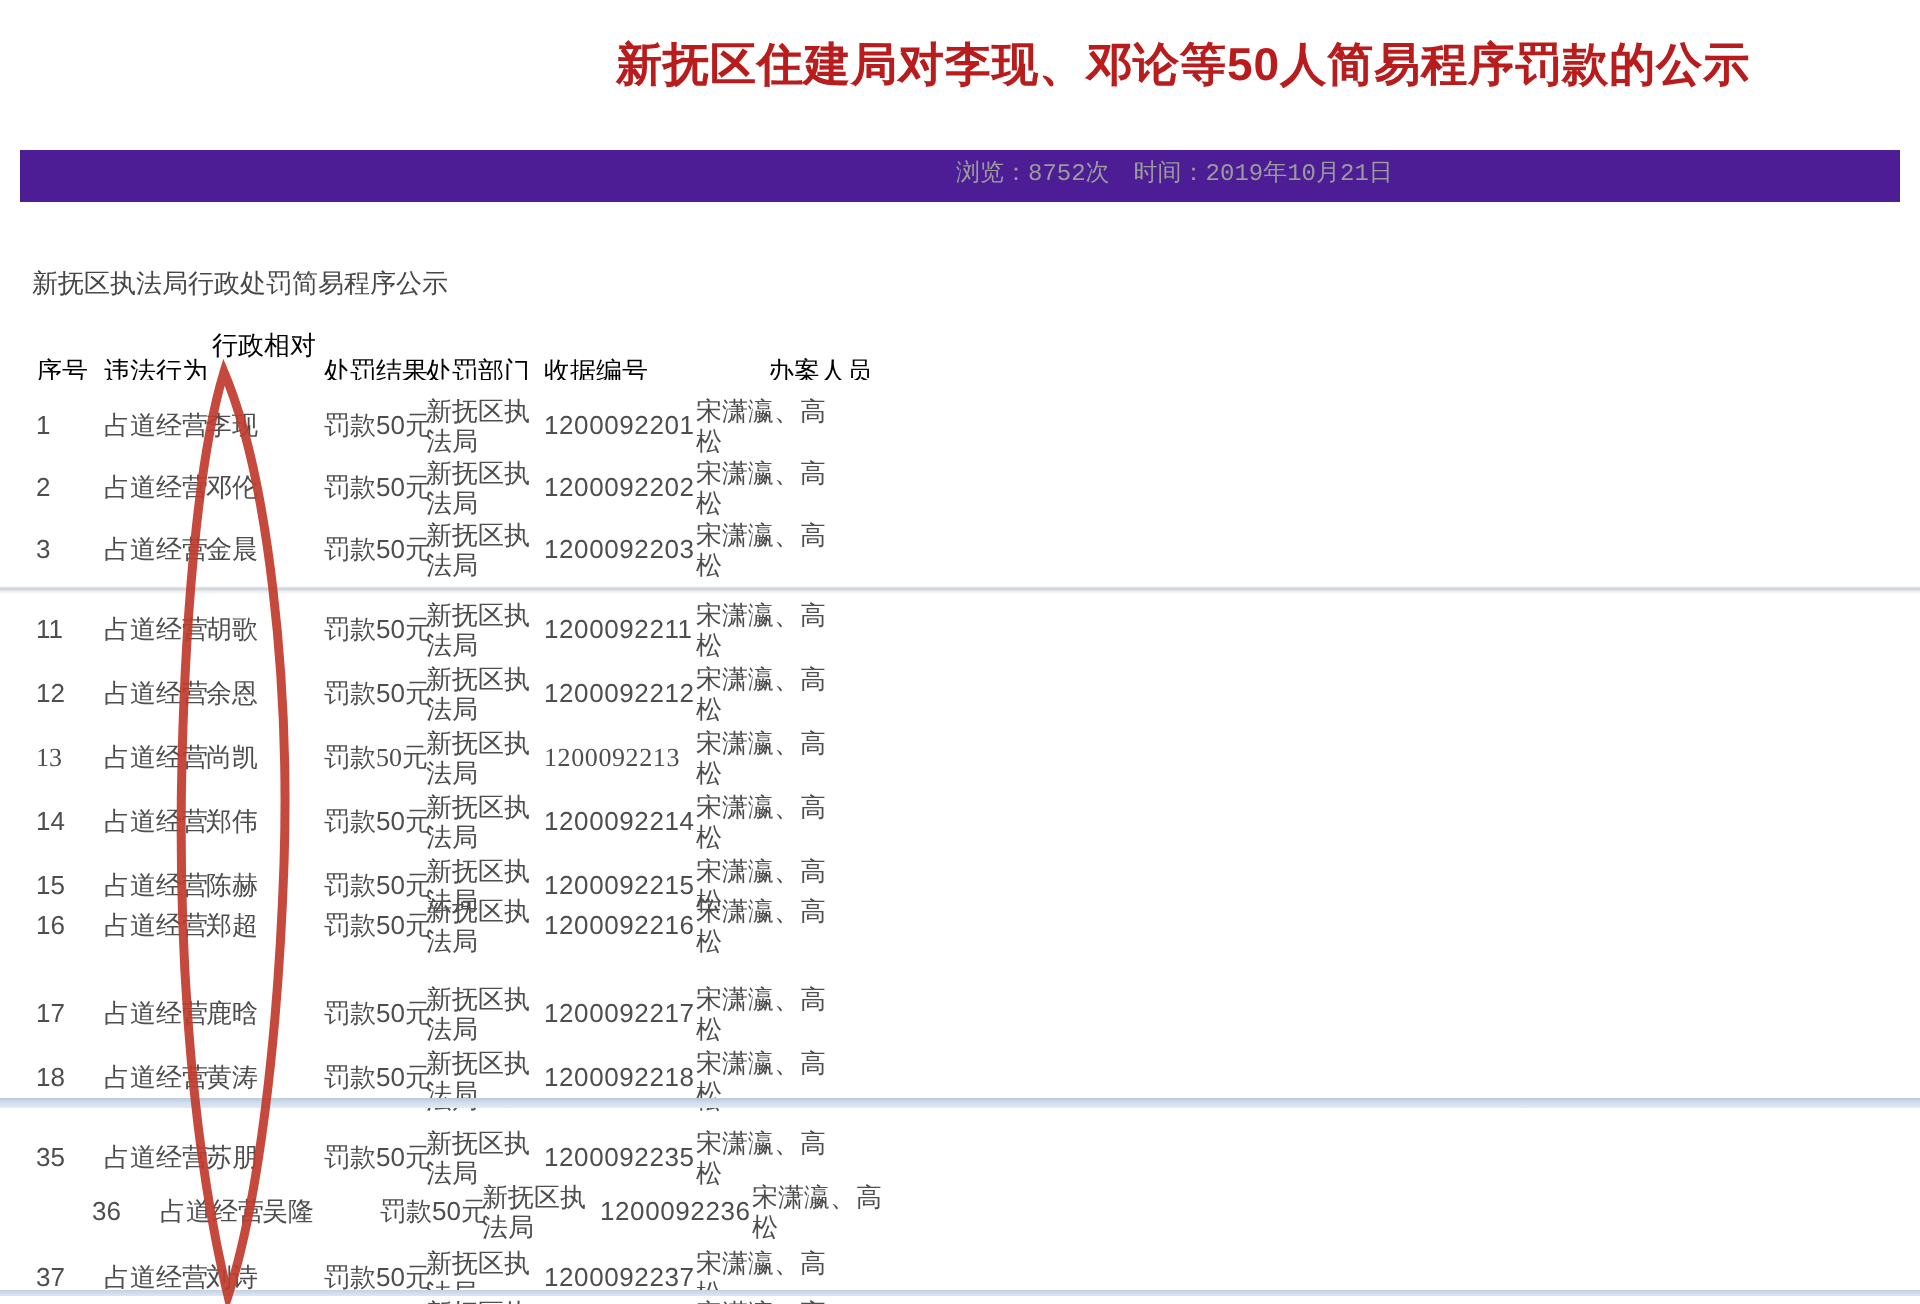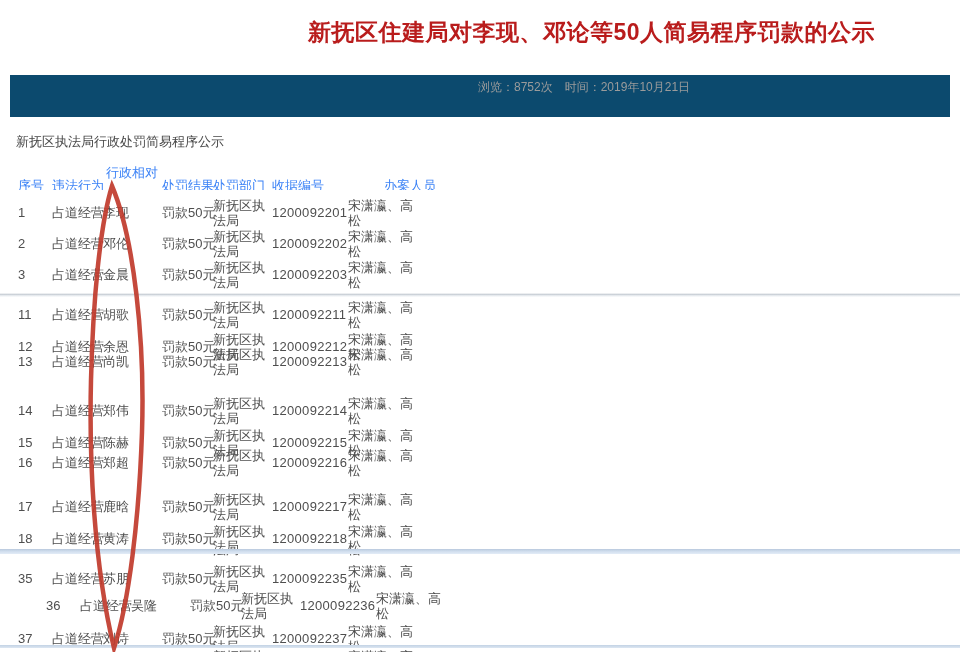--- a/index.html
+++ b/index.html
@@ -7,35 +7,36 @@
     position:relative; width:960px; height:652px; overflow:hidden;
     background:#ffffff;
     font-family:"Liberation Sans","DejaVu Sans",sans-serif;
   }
   .page-title {
     position:absolute; top:17px; left:308px;
     font-size:23px; font-weight:bold; color:#b91c1c; white-space:nowrap;
     letter-spacing:0.5px;
   }
   .meta-bar {
-    position:absolute; top:75px; left:10px; width:940px; height:42px;
-    background:#0c4a6e;
+    position:absolute; top:75px; left:10px; width:940px; height:26px;
+    background:#4c1d95;
+    font-family:Liberation Mono, monospace;
   }
   .meta-text {
     position:absolute; left:468px; top:0; line-height:25px;
     font-size:12px; color:#9b9b9b; white-space:nowrap;
   }
   .doc-title {
     position:absolute; top:133px; left:16px;
     font-size:13px; color:#474747; white-space:nowrap;
   }
   
   .thead { position:absolute; top:164px; left:0; width:960px; height:32px; }
   .h-cell {
-    position:absolute; top:13px; font-size:13px; color:#3b82f6; white-space:nowrap;
+    position:absolute; top:13px; font-size:13px; color:#000000; white-space:nowrap;
   }
   .h-seq      { left:18px; }
   .h-behavior { left:52px; }
   .h-name     { left:106px; top:0; }
   .h-result   { left:162px; }
   .h-dept     { left:213px; }
   .h-receipt  { left:272px; }
   .h-staff    { left:352px;margin-left:32px; }
   
   .segment { position:absolute; left:0; width:960px; overflow:hidden; background:#ffffff; }
@@ -137,21 +138,21 @@
   </div>
       <div class="trow" style="top: 35px;">
     <span class="cell c-seq">12</span>
     <span class="cell c-behavior">占道经营</span>
     <span class="cell c-name">余恩</span>
     <span class="cell c-result">罚款50元</span>
     <span class="cell two c-dept">新抚区执法局</span>
     <span class="cell c-receipt">1200092212</span>
     <span class="cell two c-staff">宋潇瀛、高松</span>
   </div>
-      <div class="trow" style="top: 50px;">
+      <div class="trow" style="top: 67px; font-family: Liberation Serif, serif;">
     <span class="cell c-seq">13</span>
     <span class="cell c-behavior">占道经营</span>
     <span class="cell c-name">尚凯</span>
     <span class="cell c-result">罚款50元</span>
     <span class="cell two c-dept">新抚区执法局</span>
     <span class="cell c-receipt">1200092213</span>
     <span class="cell two c-staff">宋潇瀛、高松</span>
   </div>
       <div class="trow" style="top: 99px;">
     <span class="cell c-seq">14</span>

